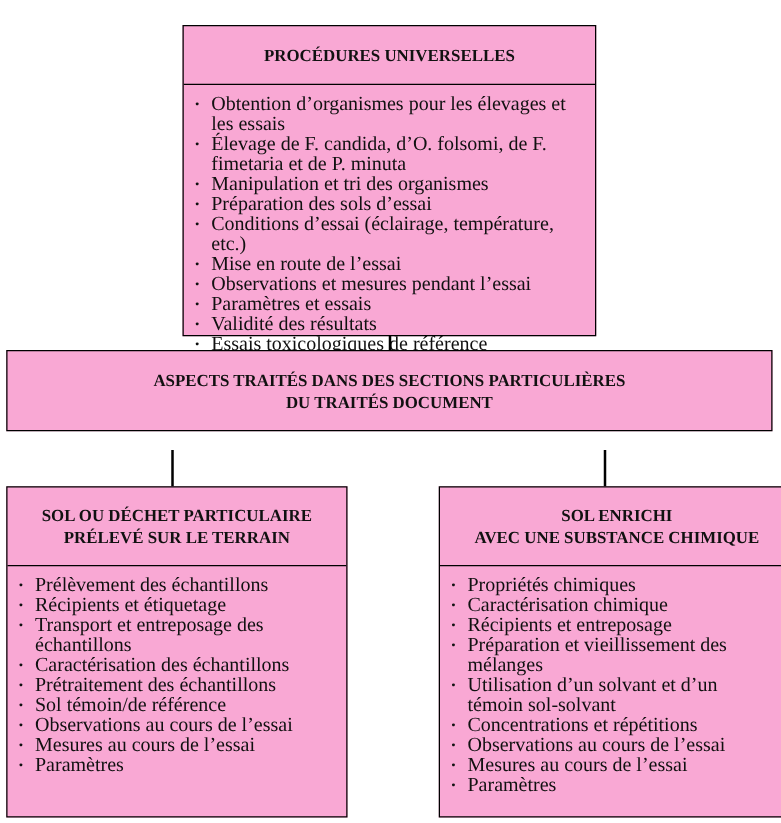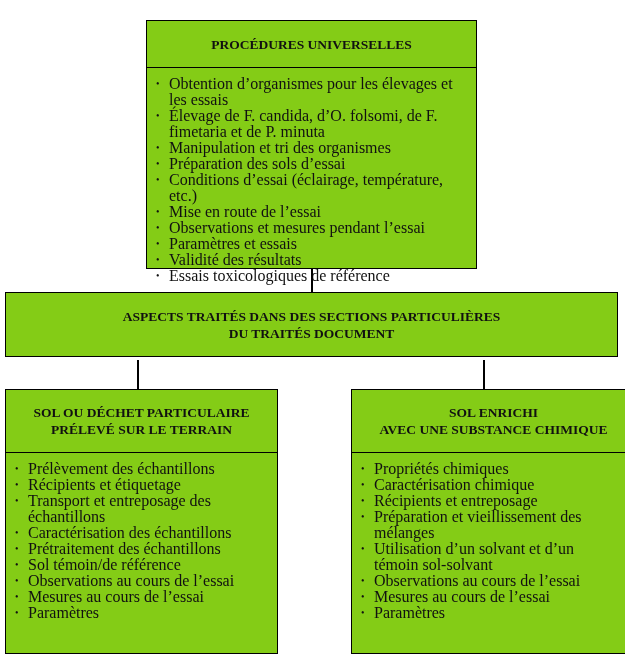--- a/index.html
+++ b/index.html
@@ -1,18 +1,18 @@
 <!DOCTYPE html>
 <html><head>
 <meta charset="utf-8">
 <style>
   html, body { margin: 0; padding: 0; background: #ffffff; }
   body { width: 625px; height: 658px; position: relative; overflow: hidden;
          font-family: "Liberation Serif", "DejaVu Serif", serif; color: #111; }
-  .box { position: absolute; border: 1.5px solid #000; box-sizing: border-box; background: #84cc16; }
+  .box { position: absolute; border: 1.5px solid #000; box-sizing: border-box; background: #f9a8d4; }
   .hdr { display: flex; align-items: center; justify-content: center; text-align: center;
          font-weight: bold; font-size: 13.5px; line-height: 17px; box-sizing: border-box;
          border-bottom: 1.5px solid #000; }
   .hdr.noborder { border-bottom: none; height: 100%; }
   ul { list-style: none; margin: 0; padding: 0; }
   li { position: relative; font-size: 16px; line-height: 16px; padding-left: 22px; }
   li::before { content: "•"; position: absolute; left: 9px; top: 0; font-size: 10px; }
   .line { position: absolute; background: #000; }
   .v { width: 1.5px; }
 </style>
@@ -32,21 +32,21 @@
     <li>Mise en route de l’essai</li>
     <li>Observations et mesures pendant l’essai</li>
     <li>Paramètres et essais</li>
     <li>Validité des résultats</li>
     <li>Essais toxicologiques de référence</li>
   </ul>
 </div>
 
 <div class="line v" style="left:311px; top:268px; height:29px;"></div>
 
-<div class="box" style="left:5px; top:292px; width:613px; height:65px;">
+<div class="box" style="left:5px; top:280px; width:613px; height:65px;">
   <div class="hdr noborder" style="flex-direction:column;">
     <span>ASPECTS TRAITÉS DANS DES SECTIONS PARTICULIÈRES</span>
     <span>DU TRAITÉS DOCUMENT</span>
   </div>
 </div>
 
 <div class="line v" style="left:137px; top:360px; height:30px;"></div>
 <div class="line v" style="left:483px; top:360px; height:30px;"></div>
 
 <div class="box" style="left:5px; top:389px; width:273px; height:265px;">
@@ -71,17 +71,18 @@
   <div class="hdr" style="height:63px; flex-direction:column;">
     <span>SOL ENRICHI</span>
     <span>AVEC UNE SUBSTANCE CHIMIQUE</span>
   </div>
   <ul style="padding-top:8px; padding-right:40px;">
     <li>Propriétés chimiques</li>
     <li>Caractérisation chimique</li>
     <li>Récipients et entreposage</li>
     <li style="margin-right:-40px;">Préparation et vieillissement des mélanges</li>
     <li>Utilisation d’un solvant et d’un témoin sol-solvant</li>
+    <li>Concentrations et répétitions</li>
     <li>Observations au cours de l’essai</li>
     <li>Mesures au cours de l’essai</li>
     <li>Paramètres</li>
   </ul>
 </div>
 
 </body></html>

